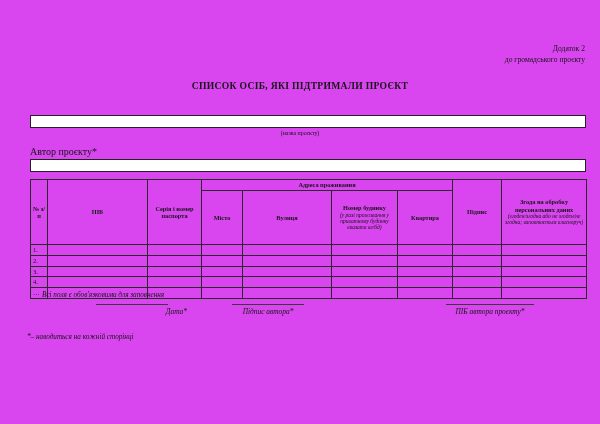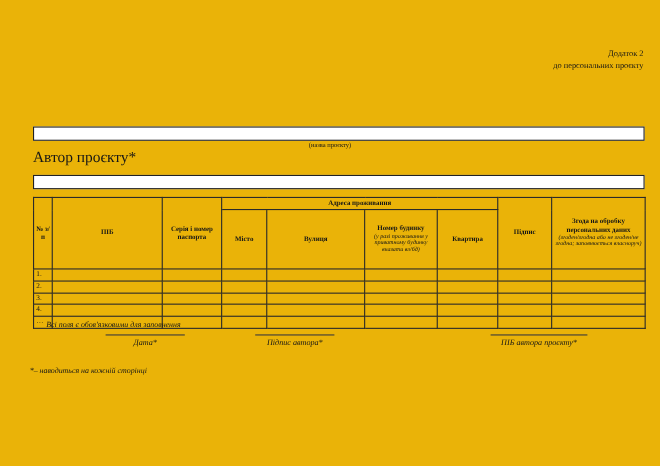--- a/index.html
+++ b/index.html
@@ -1,21 +1,21 @@
 <!DOCTYPE html>
 <html><head>
 <meta charset="utf-8">
 <style>
   * { margin: 0; padding: 0; box-sizing: border-box; }
   html, body { background: #e8e8e8; }
   .page {
     position: relative;
     width: 600px;
     height: 424px;
-    background: #eab308;
+    background: #d946ef;
     color: #161616;
     font-family: "Liberation Serif", "DejaVu Serif", serif;
     overflow: hidden;
     text-decoration: underline;
   }
   .appendix {
     position: absolute;
     top: 43px;
     right: 15px;
     text-align: right;
@@ -51,23 +51,23 @@
   .field-caption {
     position: absolute;
     top: 130px;
     left: 0;
     width: 100%;
     text-align: center;
     font-size: 5.9px;
   }
   .author-label {
     position: absolute;
-    top: 136px;
-    left: 30px;
-    font-size: 14px;
+    top: 146px;
+    left: 30px;
+    font-size: 10px;
   }
   table.support-table {
     position: absolute;
     top: 179px;
     left: 30px;
     width: 556px;
     border-collapse: collapse;
     table-layout: fixed;
   }
   .support-table th, .support-table td {
@@ -101,21 +101,21 @@
     left: 42px;
     font-style: italic;
     font-size: 7.2px;
     text-align: center;
   }
   .sig-block {
     position: absolute;
     top: 304px;
     text-align: center;
   }
-  .sig-date   { left: 77px;  width: 110px; }
+  .sig-date   { left: 77px;  width: 110px; text-align: right; }
   .sig-sign   { left: 213px; width: 110px; }
   .sig-name   { left: 427px; width: 126px; }
   .sig-line {
     border-top: 1px solid #3a3a3a;
     height: 0;
     margin: 0 auto 2px auto;
   }
   .sig-date .sig-line, .sig-sign .sig-line { width: 72px; }
   .sig-name .sig-line { width: 88px; }
   .sig-label { font-style: italic; font-size: 7.4px; }
@@ -128,23 +128,24 @@
     text-align: center;
   }
 </style>
 </head>
 <body>
 
 <div class="page">
 
   <div class="appendix">
     <div>Додаток 2</div>
-    <div>до персональних проєкту</div>
-  </div>
-
+    <div>до громадського проєкту</div>
+  </div>
+
+  <div class="doc-title">СПИСОК ОСІБ, ЯКІ ПІДТРИМАЛИ ПРОЄКТ</div>
 
 
   <div class="field-box box-project"></div>
   <div class="field-caption">(назва проєкту)</div>
 
   <div class="author-label">Автор проєкту*</div>
   <div class="field-box box-author"></div>
 
   <table class="support-table">
     <colgroup>

